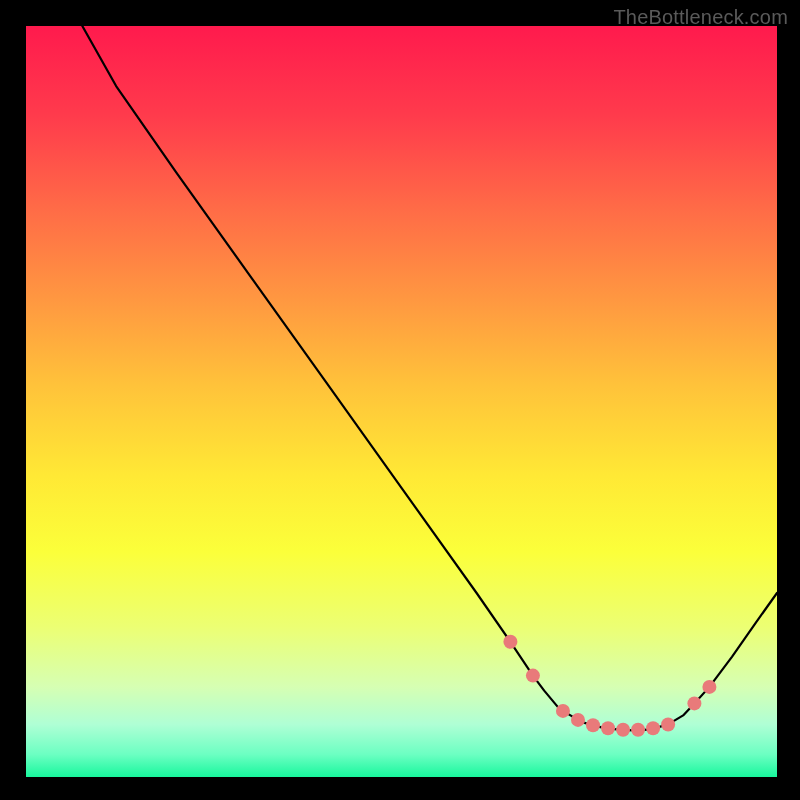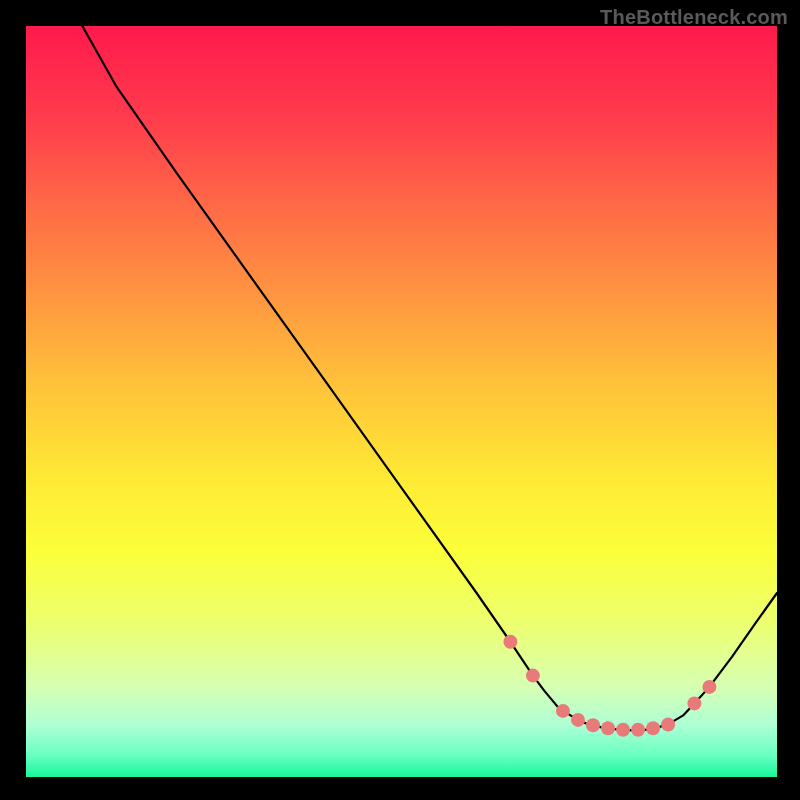--- a/index.html
+++ b/index.html
@@ -26,21 +26,21 @@
       #18f79d 100%
     );
   }
   .watermark {
     position: absolute;
     top: 6px;
     right: 12px;
     font-family: Arial, Helvetica, sans-serif;
     font-size: 20px;
     color: #5a5a5a;
-    font-weight: 700;
+    font-weight: 400;
     letter-spacing: 0.2px;
     text-align: center;
   }
   svg.curve {
     position: absolute;
     left: 26px;
     top: 26px;
     width: 751px;
     height: 751px;
     pointer-events: none;

